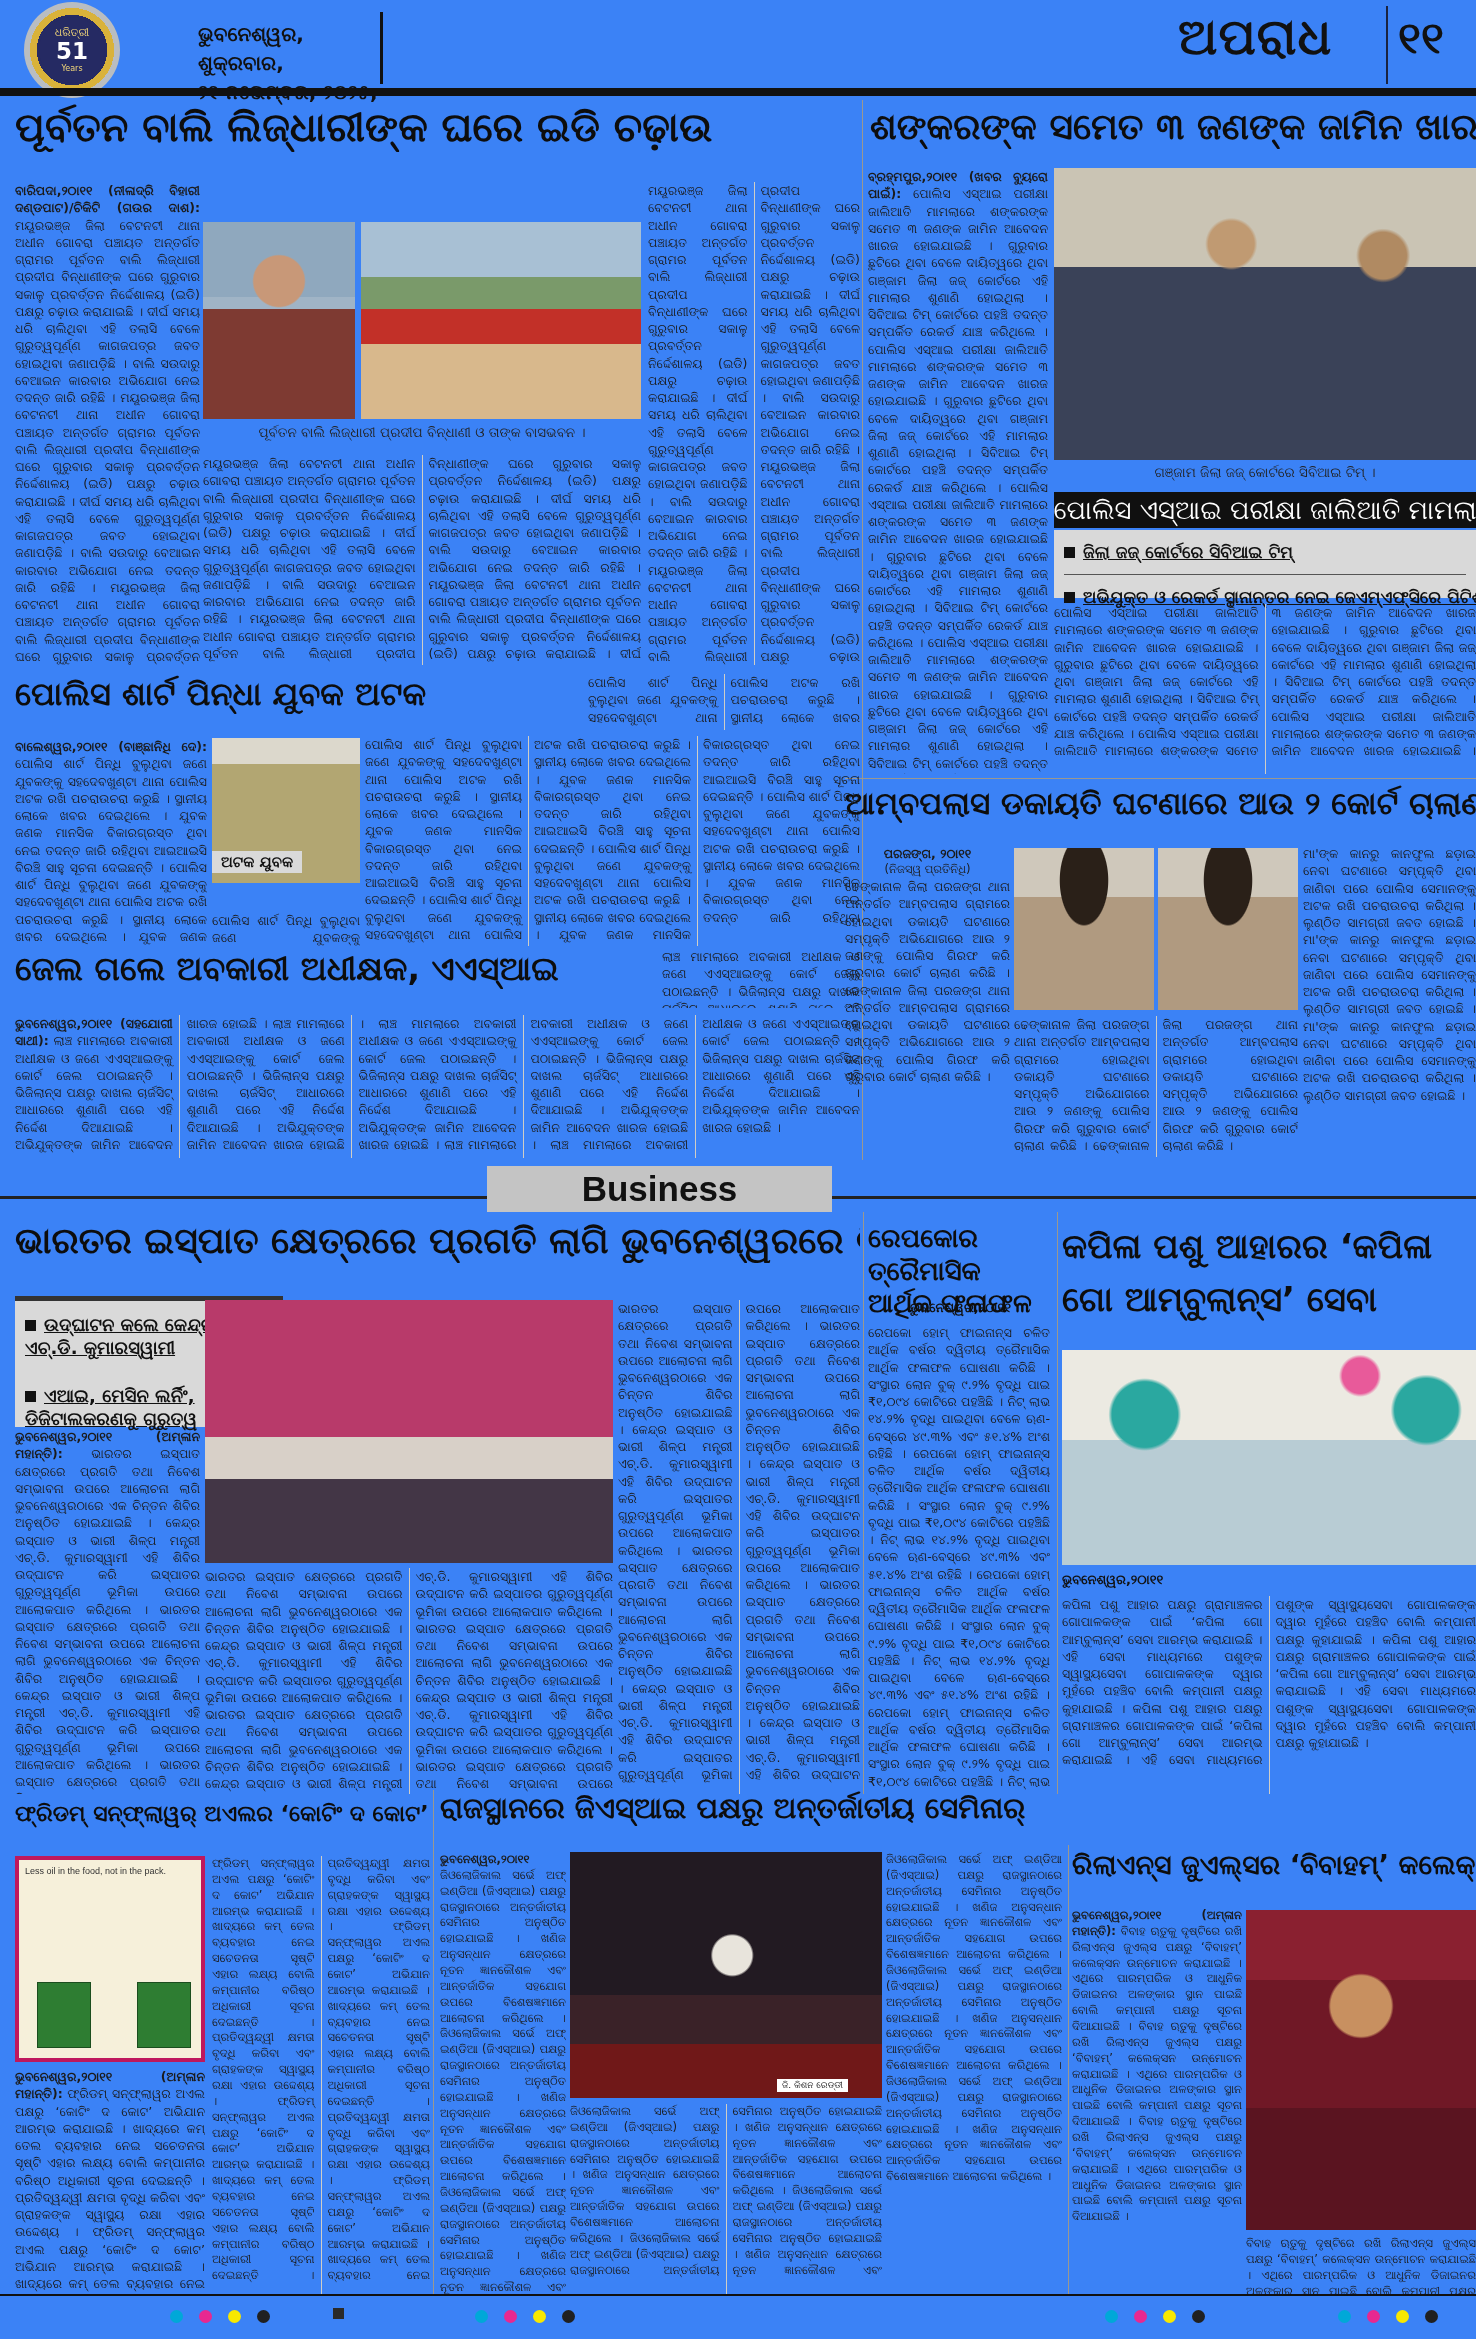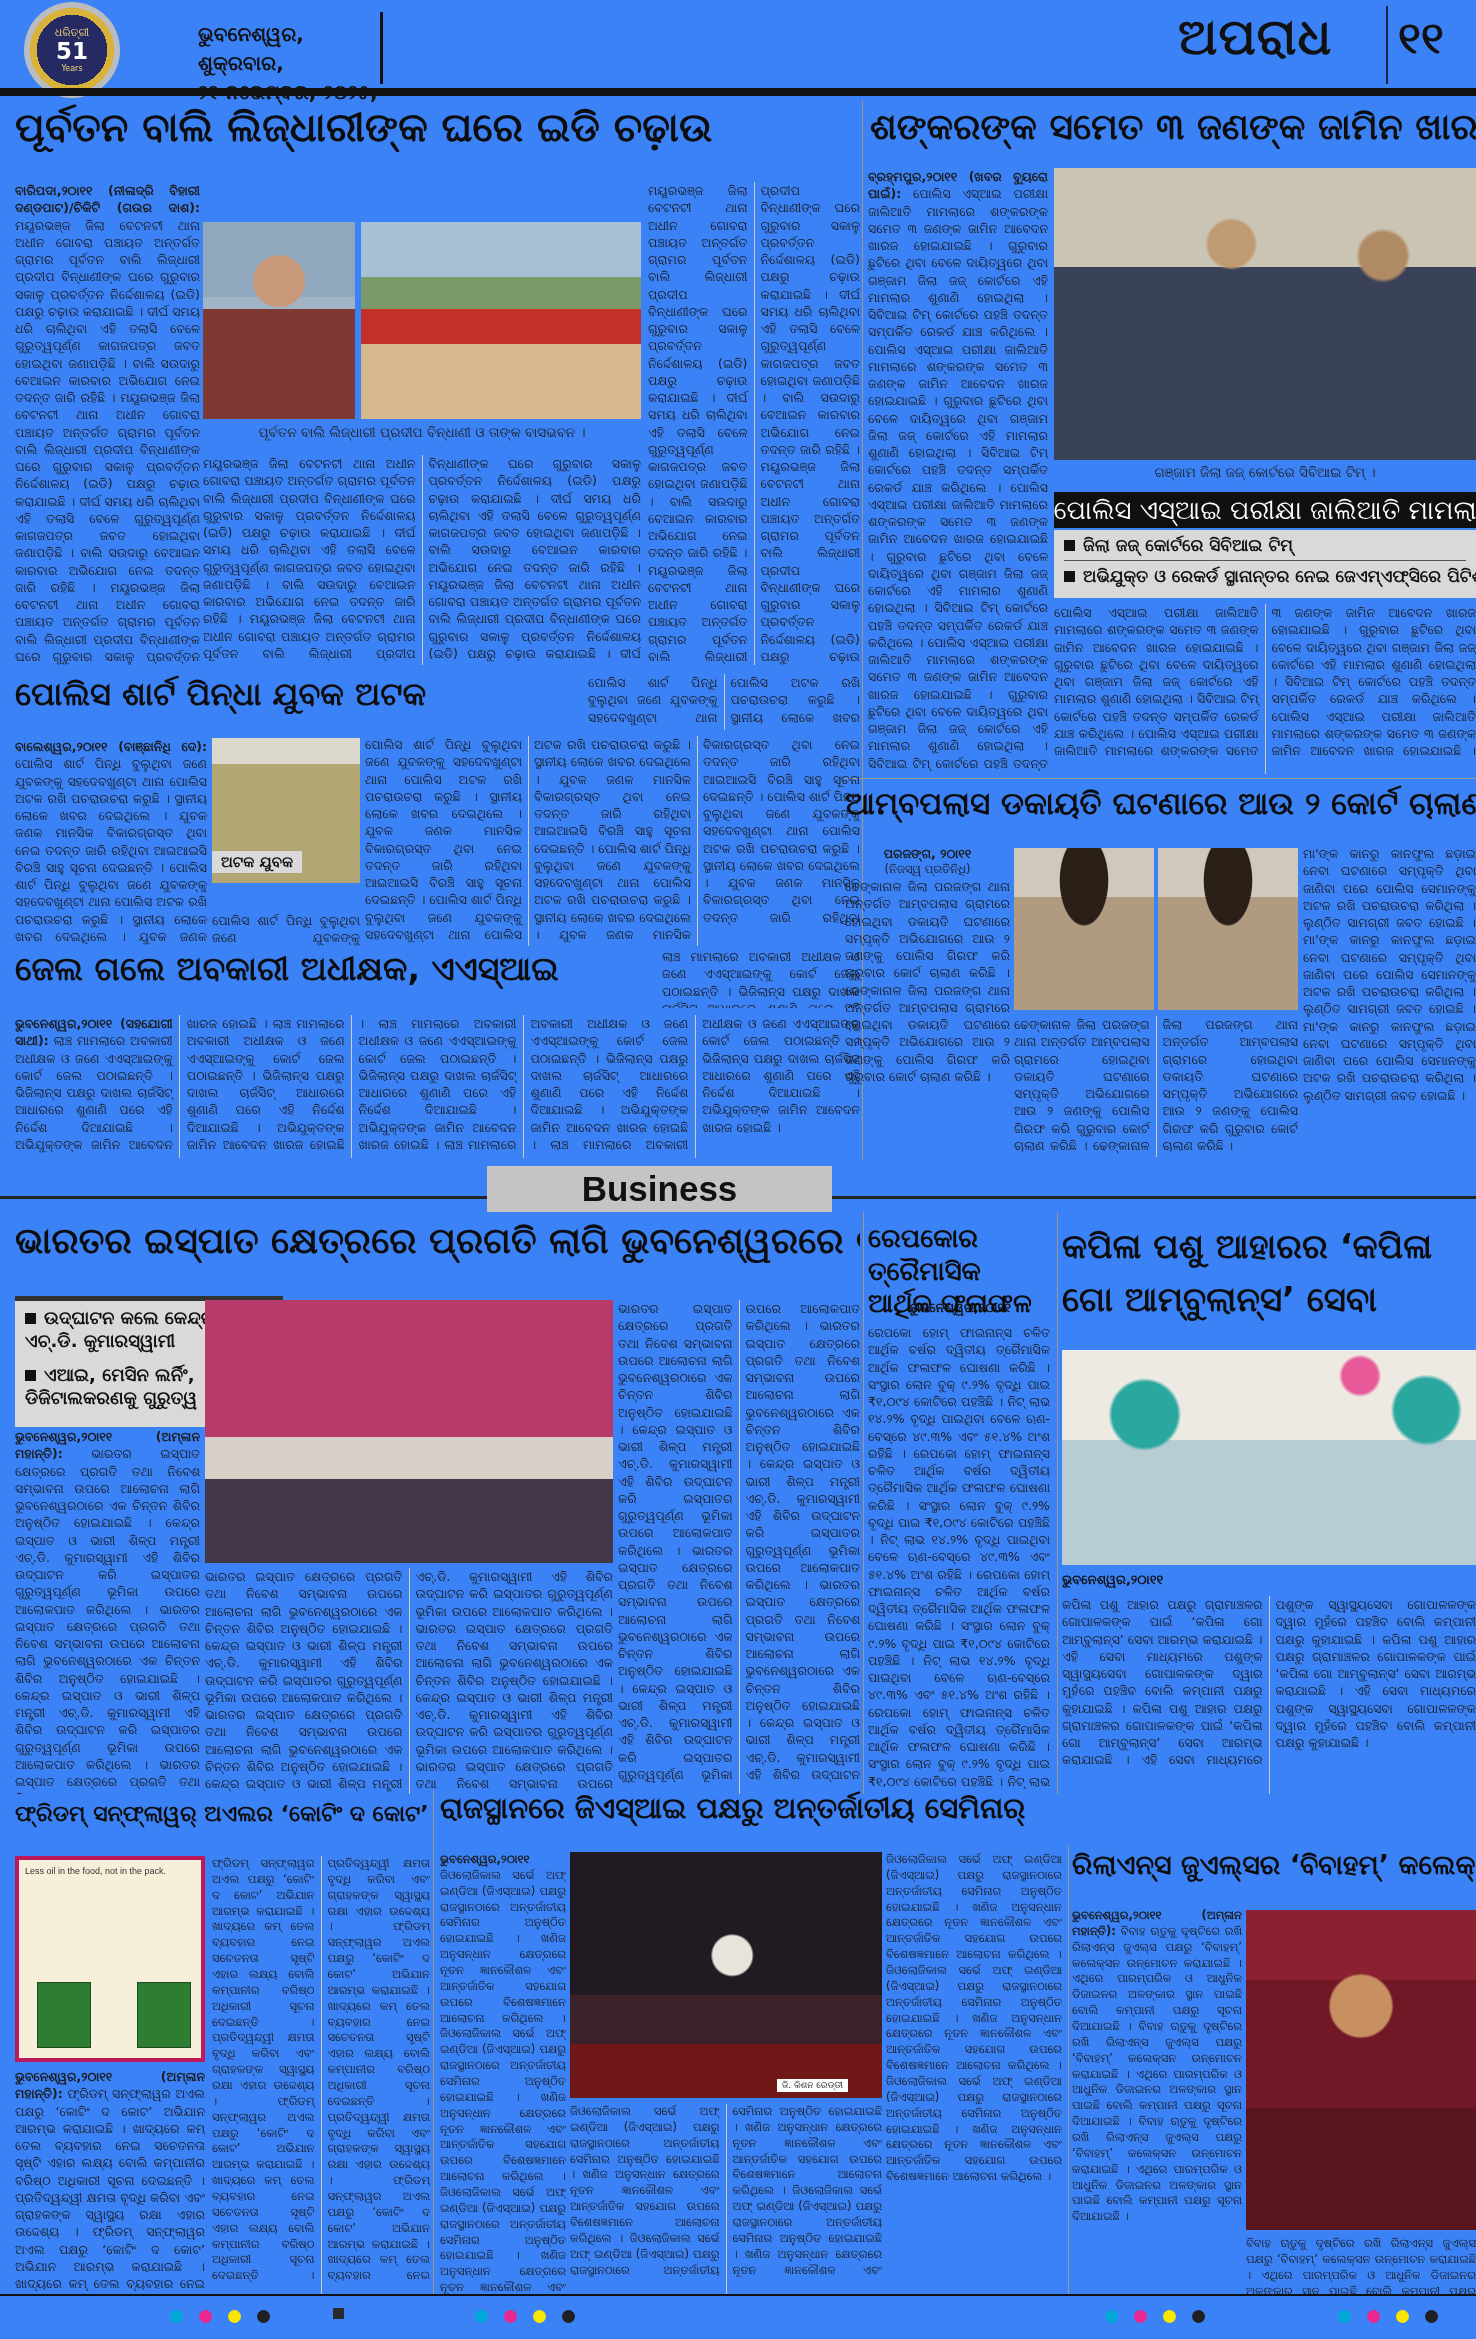--- a/index.html
+++ b/index.html
@@ -59,21 +59,21 @@
      radial-gradient(circle at 52% 42%,#e8e4dc 0 9%,rgba(0,0,0,0) 10%),
      linear-gradient(180deg,#221a22 0 58%,#3a2228 58% 78%,#701818 78% 100%);}
   .ph-bride{background:
      radial-gradient(circle at 50% 30%,#c89060 0 12%,rgba(0,0,0,0) 13%),
      linear-gradient(180deg,#8a2030 0 22%,#701826 22% 62%,#5a1420 62% 100%);}
   .photo-label{position:absolute;background:#d9d9d9;color:#111;font-weight:bold;
      font-size:15px;padding:2px 9px;}
   .blackbox{background:#101010;color:#fff;font-weight:normal;font-size:26px;
      display:flex;align-items:center;justify-content:center;white-space:nowrap;overflow:hidden;}
   .graybox{background:#d9d9d9;}
-  .bullet-row{font-size:17px;font-weight:bold;padding:5px 10px;white-space:nowrap;overflow:hidden;}
+  .bullet-row{font-size:17px;font-weight:bold;padding:12px 10px;white-space:nowrap;overflow:hidden;text-decoration:underline;}
   .bullet-sq{display:inline-block;width:11px;height:11px;background:#111;margin-right:8px;}
   .gb-divider{height:1px;background:#555;margin:0 10px;}
   .biz-rule{left:0;top:1196px;width:1476px;height:3px;background:#222;}
   .biz-badge{left:487px;top:1166px;width:345px;height:46px;background:#c4c4c4;color:#111;
      font-family:"Liberation Sans",sans-serif;font-size:35px;font-weight:600;
      display:flex;align-items:center;justify-content:center;}
   .steel-bullets{border-top:5px solid #333;}
   .steel-bullets .bullet-row{font-size:18px;white-space:normal;line-height:1.3;}
   .freedom-ad-text{font-family:"Liberation Sans",sans-serif;font-size:9px;color:#333;
      padding:6px 6px 0 6px;line-height:1.2;}

